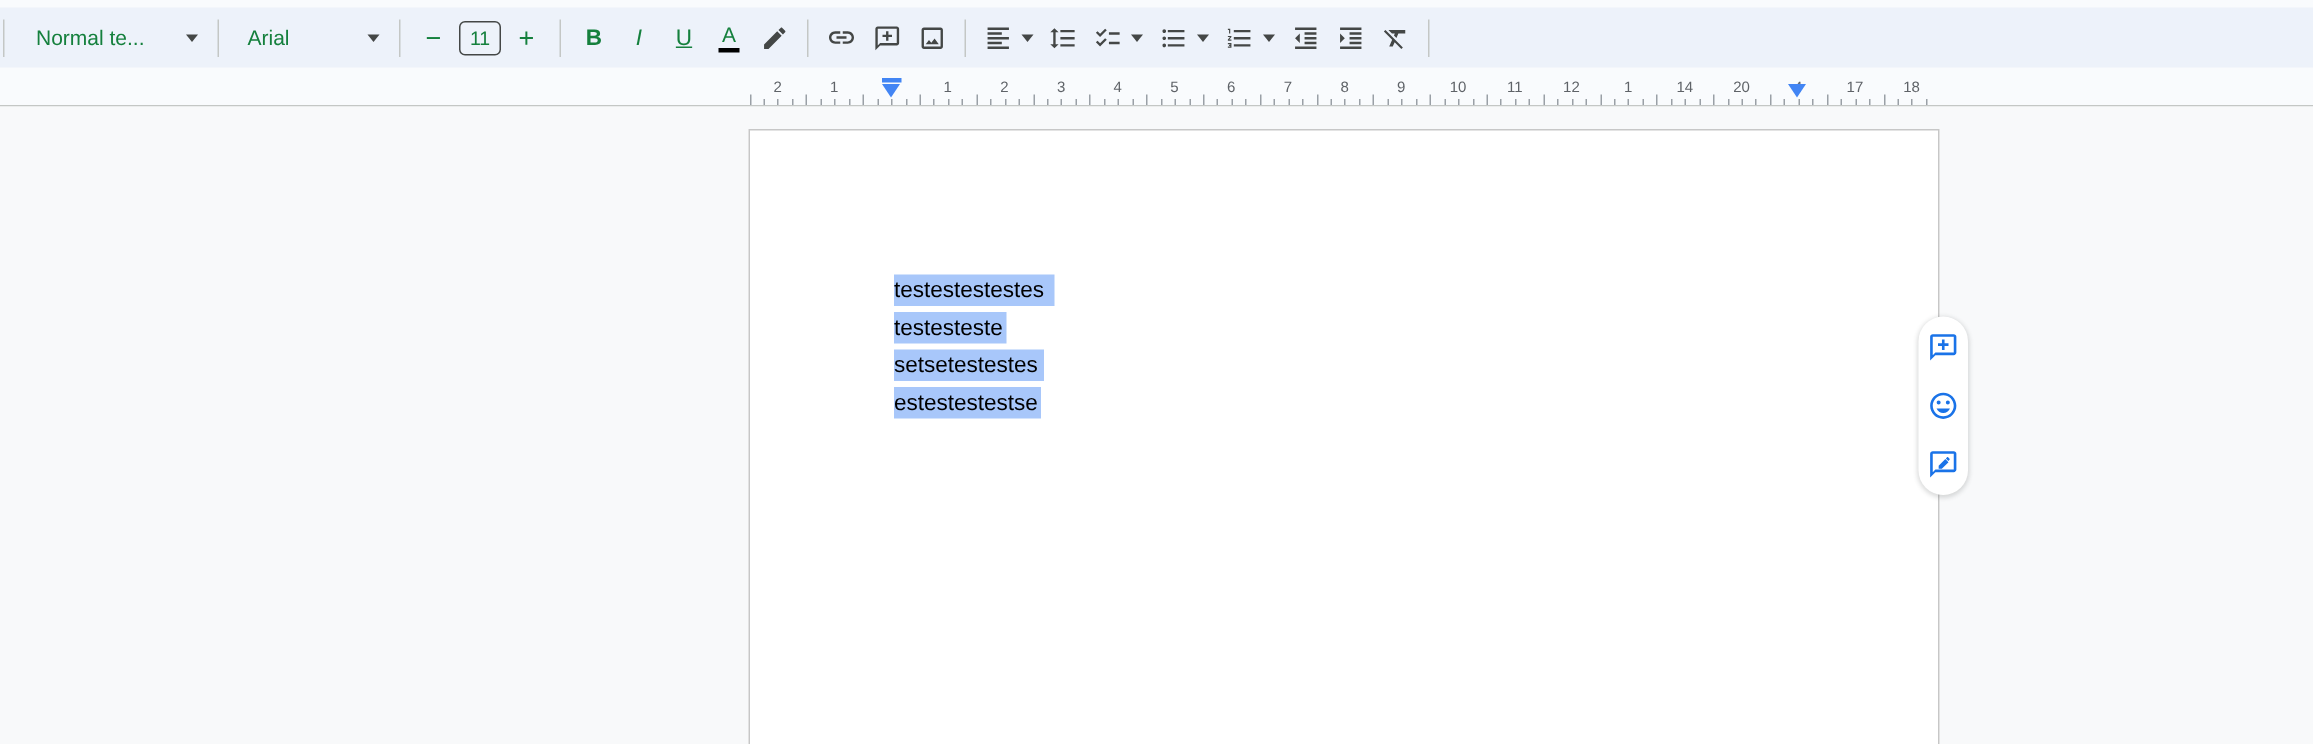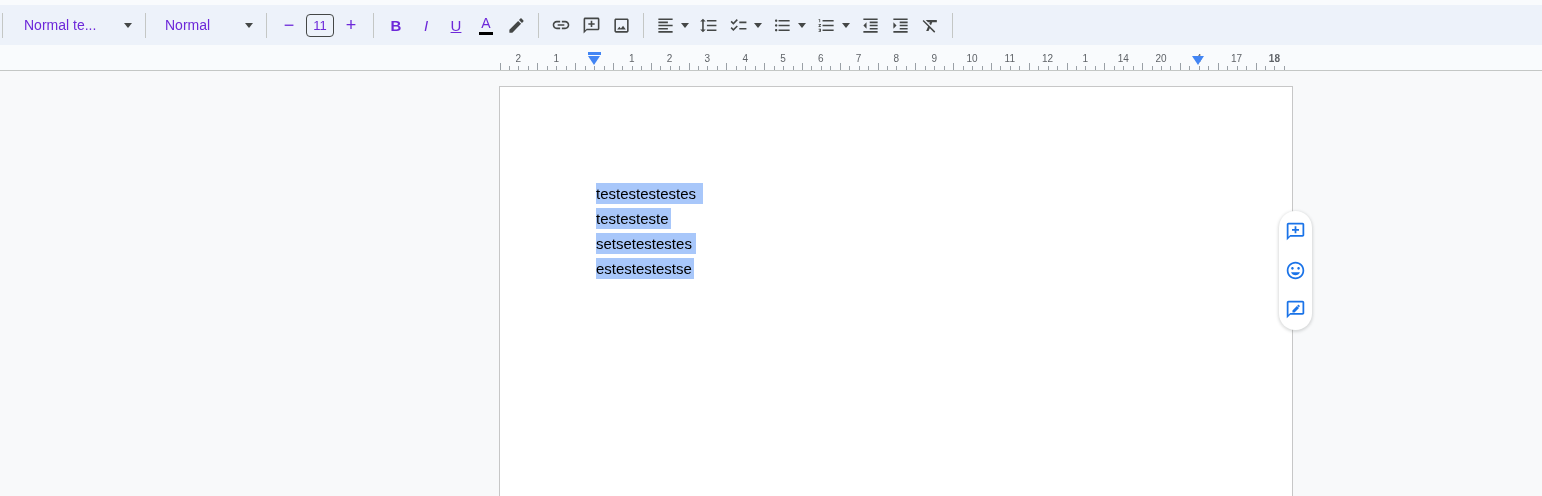--- a/index.html
+++ b/index.html
@@ -1,21 +1,21 @@
 <!DOCTYPE html>
 <html><head>
 <meta charset="utf-8">
 <style>
   html,body{margin:0;padding:0;}
   body{font-family:"Liberation Sans","DejaVu Sans",sans-serif;background:#f9fbfd;}
   .stage{position:relative;width:1542px;height:496px;overflow:hidden;background:#f9fbfd;}
 
   
   .toolbar{position:absolute;left:0;top:5px;right:0;height:40px;background:#edf2fa;
-           display:flex;align-items:center;gap:4px;color:#6d28d9;}
+           display:flex;align-items:center;gap:4px;color:#15803d;}
   .tb-divider{width:1px;height:25px;background:#c4c7c5;margin:0 5px;flex:none;}
   .tb-btn{display:flex;align-items:center;justify-content:center;height:28px;min-width:26px;
           border-radius:4px;cursor:pointer;flex:none;}
   .tb-btn svg{display:block;}
   .dd-arrow{width:0;height:0;border-left:4px solid transparent;border-right:4px solid transparent;
             border-top:5px solid #444746;margin-left:6px;}
   .style-dd{display:flex;align-items:center;width:108px;justify-content:space-between;
             padding:0 4px 0 12px;font-size:14px;cursor:pointer;flex:none;}
   .font-dd{display:flex;align-items:center;width:88px;justify-content:space-between;
            padding:0 4px 0 10px;font-size:14px;cursor:pointer;flex:none;}
@@ -60,21 +60,21 @@
     <div class="tb-divider" style="margin-left:2px"></div>
 
     <div class="style-dd">
       <span>Normal te...</span>
       <span class="dd-arrow"></span>
     </div>
 
     <div class="tb-divider"></div>
 
     <div class="font-dd">
-      <span>Normal</span>
+      <span>Arial</span>
       <span class="dd-arrow"></span>
     </div>
 
     <div class="tb-divider"></div>
 
     <div class="tb-btn glyph">−</div>
     <div class="size-box">11</div>
     <div class="tb-btn glyph">+</div>
 
     <div class="tb-divider"></div>
@@ -260,21 +260,21 @@
       <span class="num" style="left: 896.4px;">8</span>
       <span class="num" style="left: 934.2px;">9</span>
       <span class="num" style="left: 972px;">10</span>
       <span class="num" style="left: 1009.8px;">11</span>
       <span class="num" style="left: 1047.6px; text-align: right;">12</span>
       <span class="num" style="left: 1085.4px;">1</span>
       <span class="num" style="left: 1123.2px;">14</span>
       <span class="num" style="left: 1161px;">20</span>
       <span class="num" style="left: 1198.8px;">4</span>
       <span class="num" style="left: 1236.6px;">17</span>
-      <span class="num" style="left: 1274.4px; font-weight: bold;">18</span>
+      <span class="num" style="left: 1274.4px;">18</span>
       <div class="marker-left-bar" style="left: 587.5px; background: rgb(66, 133, 244);"></div>
       <div class="marker-tri" style="left: 587.5px; border-top-color: rgb(66, 133, 244);"></div>
       <div class="marker-tri" style="left: 1192.3px; border-top-color: rgb(66, 133, 244);"></div>
     </div>
 
   <div class="canvas">
     <div class="page">
       <div class="doc-text">
           <div class="dline"><span class="sel" style="background: rgb(168, 199, 250); padding-right: 7px;">testestestestes</span></div>
           <div class="dline"><span class="sel" style="background: rgb(168, 199, 250); padding-right: 2px;">testesteste</span></div>

